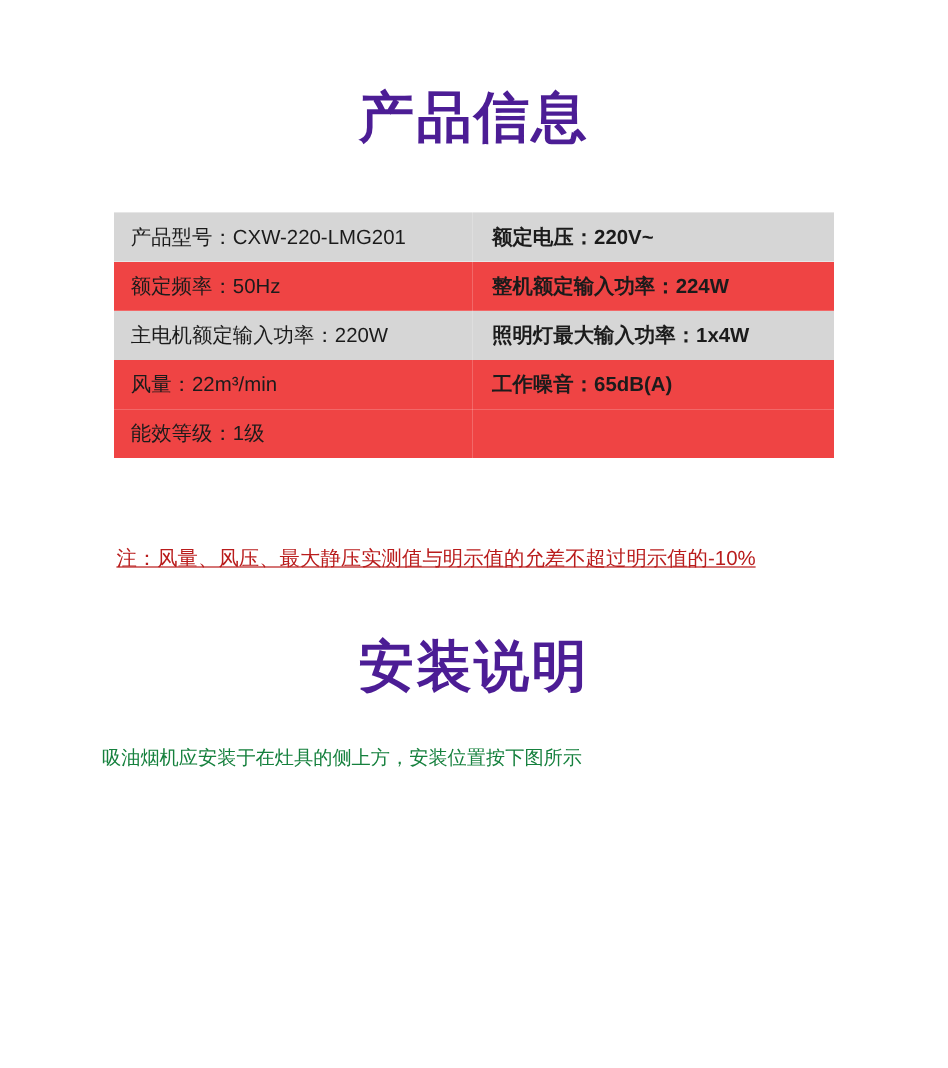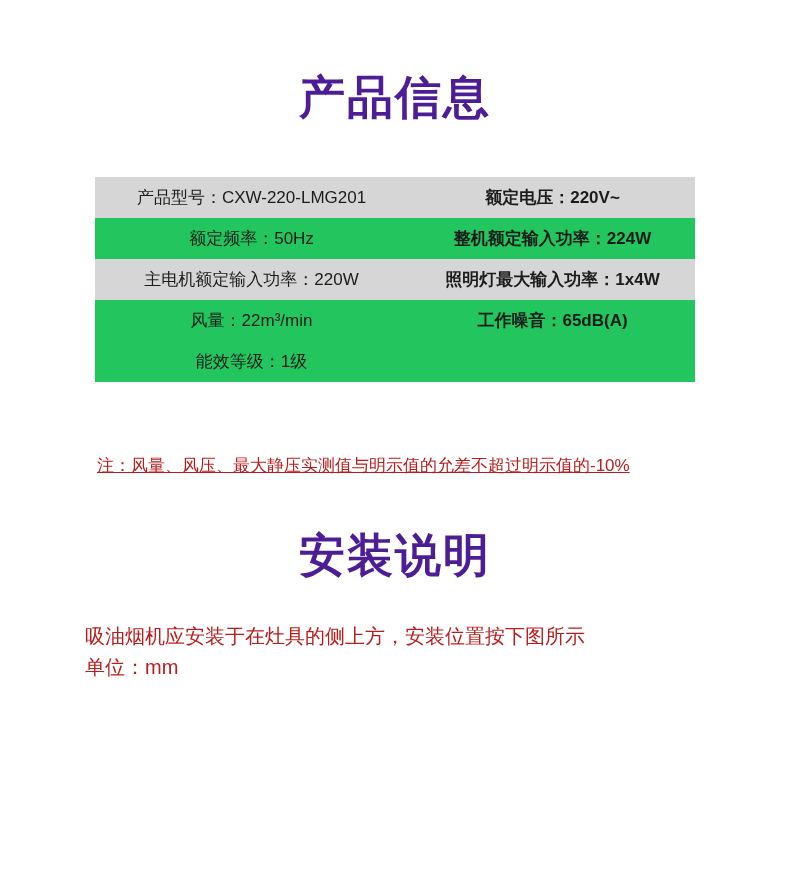--- a/index.html
+++ b/index.html
@@ -33,31 +33,30 @@
   .spec-table {
     width: 600px;
     margin: 48px auto 0 auto;
     border-collapse: collapse;
     table-layout: fixed;
   }
   .spec-table tr.row-shaded td {
     background: #d6d6d6;
   }
   .spec-table tr.row-plain td {
-    background: #22c55e;
+    background: #ef4444;
   }
   .spec-table td {
     font-size: 17px;
     color: #1b1b1b;
     padding: 9px 0 9px 14px;
     height: 19px;
     vertical-align: middle;
     white-space: nowrap;
     overflow: hidden;
-    text-align: center;
   }
   .spec-table td.col-left {
     width: 50%;
   }
   .spec-table td.col-right {
     width: 50%;
     padding-left: 16px;
     font-weight: bold;
   }
   .note {
@@ -68,23 +67,23 @@
     padding-left: 2px;
     box-sizing: border-box;
     text-decoration: underline;
   }
   #title-install {
     margin-top: 48px;
   }
   .install-text {
     width: 620px;
     margin: 34px auto 0 auto;
-    font-size: 20px;
+    font-size: 16px;
     line-height: 1.55;
-    color: #b91c1c;
+    color: #15803d;
   }
   .install-text .line {
     display: block;
   }
 </style>
 </head>
 <body>
 
 <div class="page">
 
@@ -114,16 +113,15 @@
       </tr>
     </tbody>
   </table>
 
   <p class="note">注：风量、风压、最大静压实测值与明示值的允差不超过明示值的-10%</p>
 
   <h1 class="section-title" id="title-install">安装说明</h1>
 
   <div class="install-text">
     <span class="line">吸油烟机应安装于在灶具的侧上方，安装位置按下图所示</span>
-    <span class="line">单位：mm</span>
   </div>
 
 </div>
 
 </body></html>

